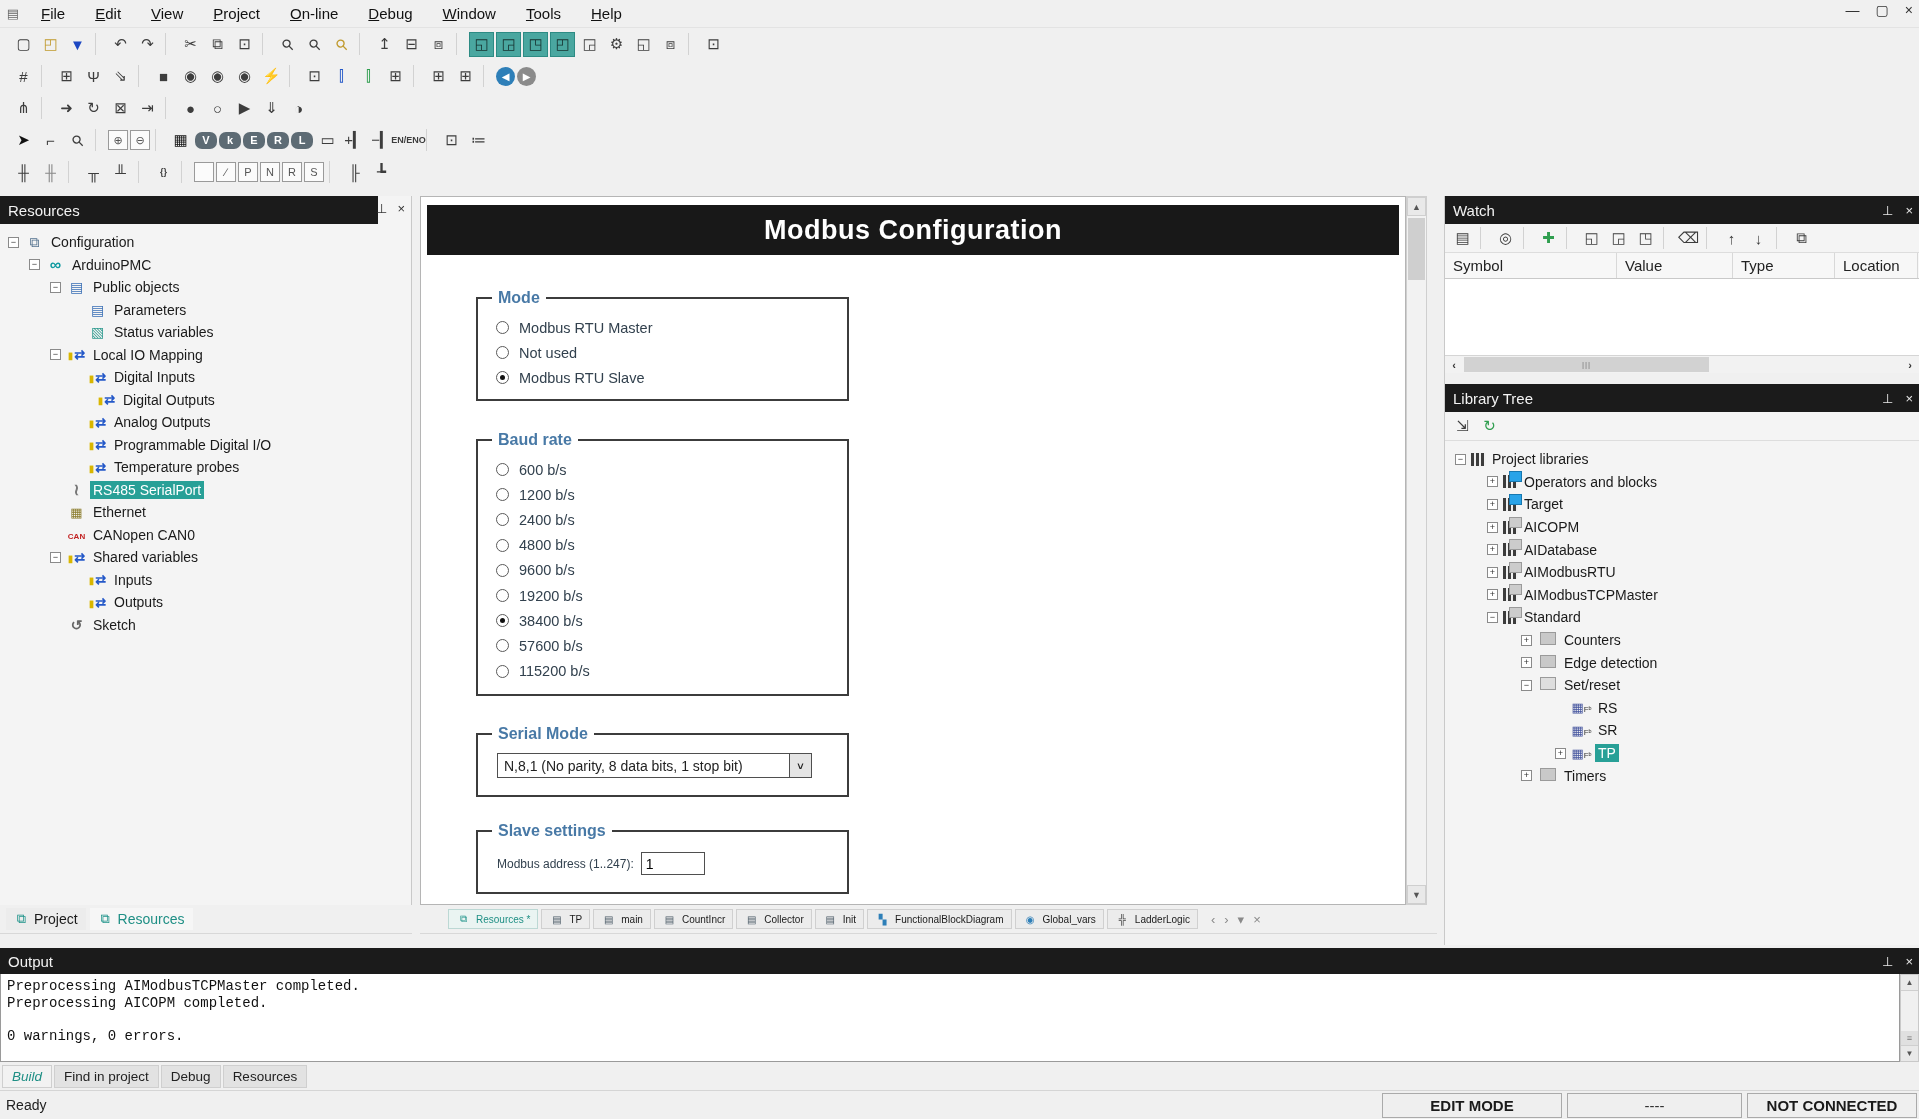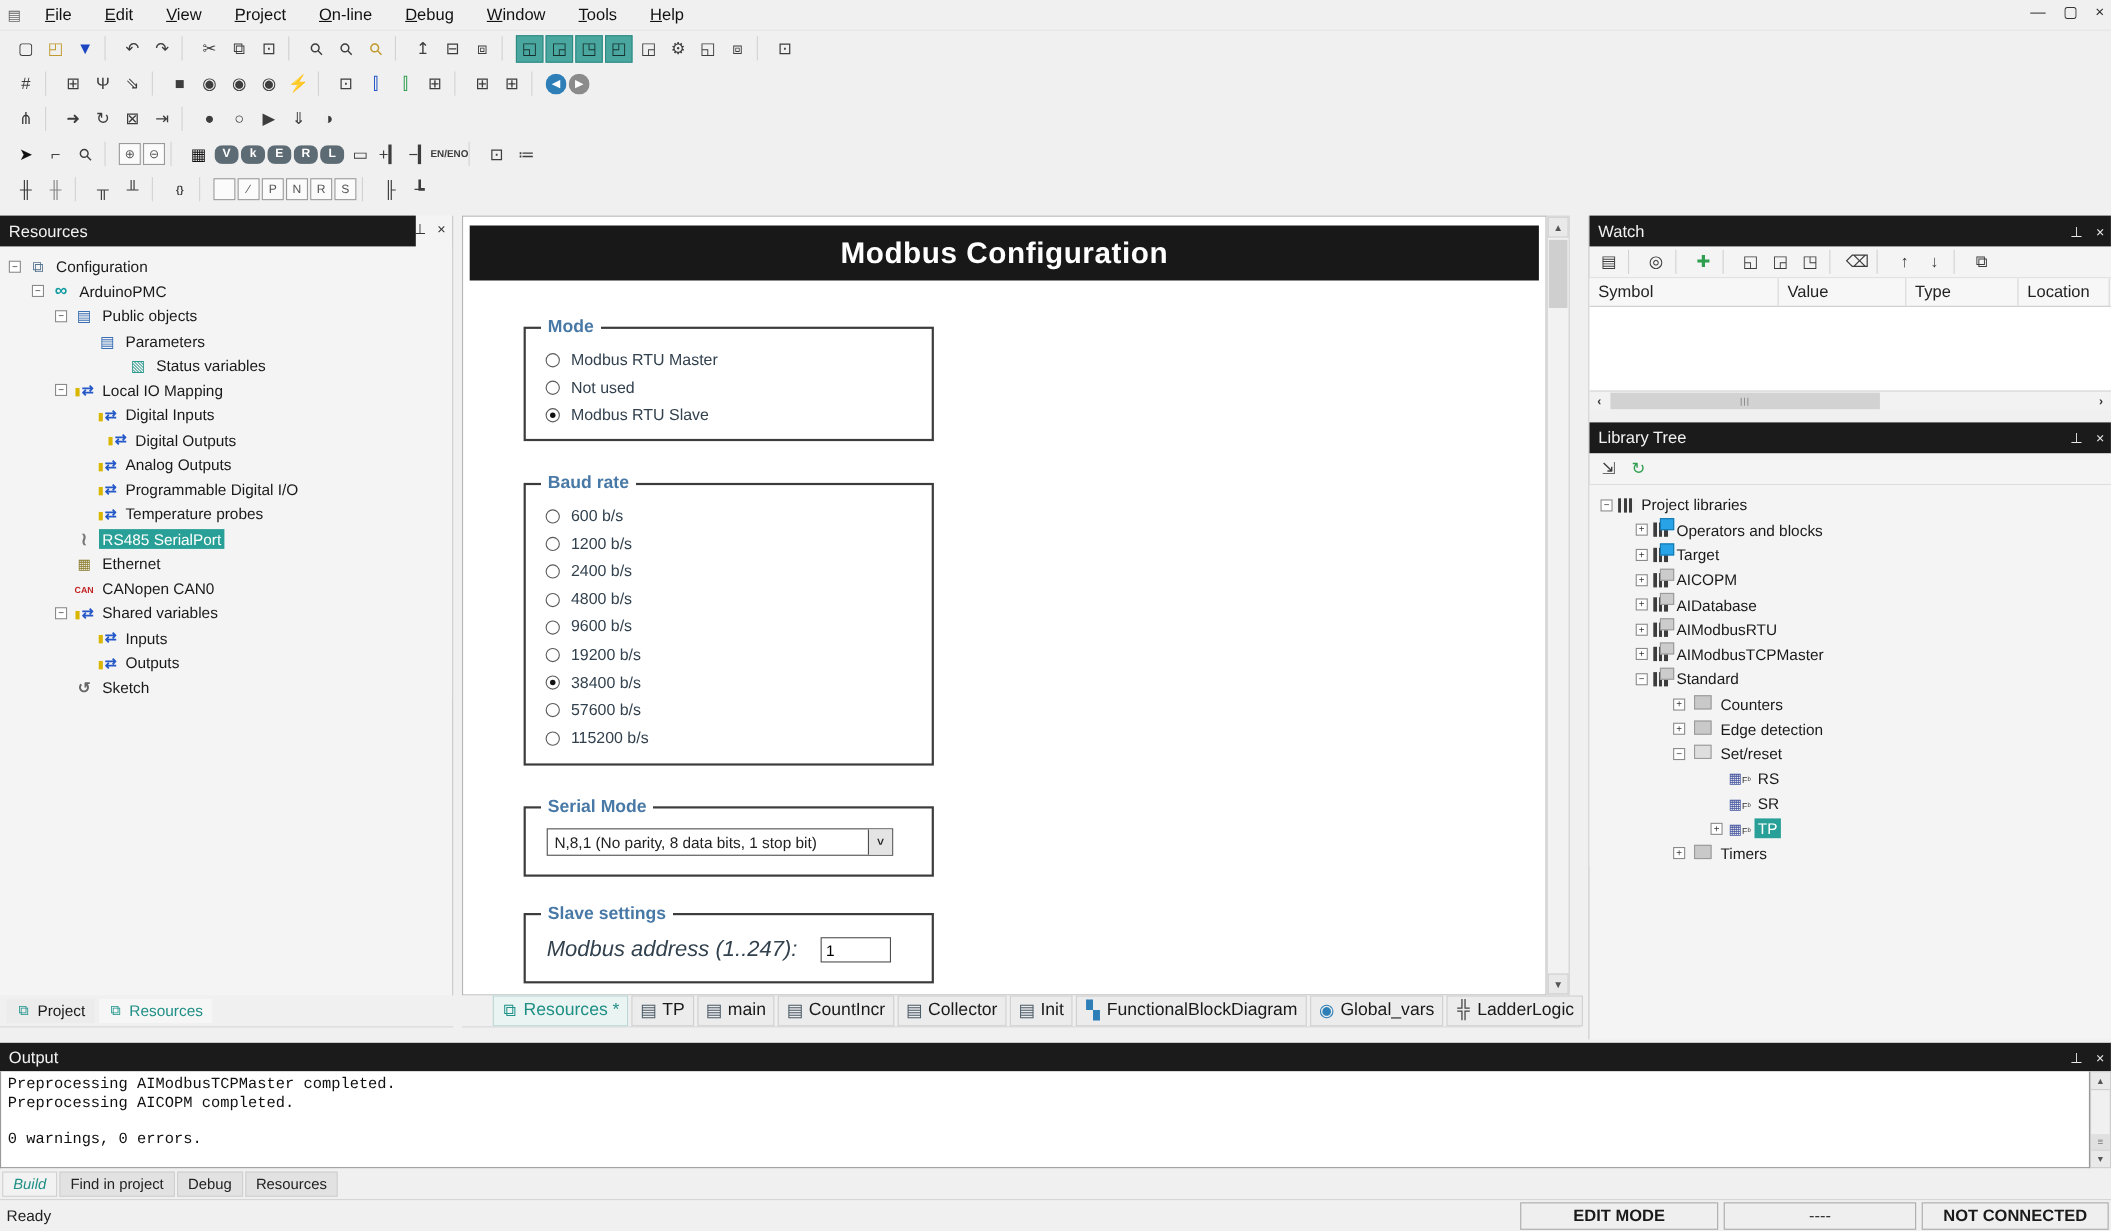--- a/index.html
+++ b/index.html
@@ -65,21 +65,21 @@
   .ti[data-i="fb"]::after { content:"Fᵇ"; font-size:8px; color:#333; }
 
   
   .side-tabbar { position:absolute; left:0; top:905px; width:412px; height:29px; background:#f0f0f0; display:flex; align-items:center; padding-left:6px; gap:4px; border-bottom:1px solid #d8d8d8; }
   .stab { display:flex; align-items:center; gap:5px; padding:3px 8px; font-size:14px; background:#ececec; }
   .stab .dt { font-size:13px; }
   .stab.active { background:#f6f6f6; }
   .stab.active .stab-label { color:#1f8f85; }
 
   .doc-tabbar { position:absolute; left:420px; top:905px; width:1017px; height:29px; background:#f0f0f0; display:flex; align-items:center; padding-left:28px; gap:3px; border-bottom:1px solid #d8d8d8; }
-  .dtab { display:flex; align-items:center; gap:5px; padding:3px 7px; font-size:16px; background:#ececec; border:1px solid #d0d0d0; white-space:nowrap; }
+  .dtab { display:flex; align-items:center; gap:5px; padding:3px 7px; font-size:10px; background:#ececec; border:1px solid #d0d0d0; white-space:nowrap; }
   .dtab.active { background:#eaf4f2; border-color:#bcd8d4; }
   .dtab.active .dtab-label { color:#1f8f85; }
   .dt { display:inline-block; width:15px; text-align:center; }
   .dt[data-i="cfg"]::before { content:"⧉"; color:#20948b; }
   .dt[data-i="doc"]::before { content:"▤"; color:#4a5a66; }
   .dt[data-i="fbd"]::before { content:"▚"; color:#2e7fb8; }
   .dt[data-i="gv"]::before { content:"◉"; color:#2e7fb8; }
   .dt[data-i="ld"]::before { content:"╬"; color:#444; }
   .tabnav { display:flex; align-items:center; gap:9px; margin-left:10px; color:#8a8a8a; font-size:13px; }
 
@@ -95,21 +95,21 @@
   .grp-slave { top:625px; height:72px; }
   .radio-col { padding:8px 0 0 18px; }
   .radio-row { display:flex; align-items:center; height:25.2px; }
   .radio { width:13px; height:13px; border:1px solid #5a5a5a; border-radius:50%; background:#fff; margin-right:10px; position:relative; flex:none; }
   .radio.on::after { content:""; position:absolute; left:3px; top:3px; width:5px; height:5px; border-radius:50%; background:#111; }
   .radio-label { color:#32414e; font-size:14.5px; }
   .select { margin:10px 0 0 19px; width:315px; height:25px; border:1px solid #4f4f4f; background:#fff; display:flex; align-items:center; position:relative; }
   .select-value { padding-left:6px; font-size:14px; color:#222; flex:1; white-space:nowrap; overflow:hidden; }
   .select-btn { width:22px; height:100%; background:#e4e4e4; border-left:1px solid #4f4f4f; display:flex; align-items:center; justify-content:center; font-size:11px; font-weight:bold; color:#222; }
   .slave-row { display:flex; align-items:center; margin:12px 0 0 19px; }
-  .slave-label { color:#32414e; font-size:20px; margin-right:21px;font-style:italic; }
+  .slave-label { color:#32414e; font-size:12px; margin-right:7px; }
   .text-input { width:64px; height:23px; border:1px solid #4f4f4f; font-size:14px; padding:1px 4px; font-family:"Liberation Sans",sans-serif; }
 
   .vscroll { position:absolute; left:1406px; top:196px; width:21px; height:709px; background:#f2f2f2; border:1px solid #cfcfcf; }
   .vscroll .arr { position:absolute; left:0; width:19px; height:19px; display:flex; align-items:center; justify-content:center; font-size:9px; color:#555; background:#e9e9e9; border:1px solid #cfcfcf; }
   .vscroll .arr.up { top:0; } .vscroll .arr.dn { bottom:0; }
   .vscroll .thumb { position:absolute; left:1px; top:21px; width:17px; height:62px; background:#cfcfcf; }
 
   
   .right-col { position:absolute; left:1444px; top:196px; width:475px; height:749px; background:#f4f4f4; border-left:1px solid #c9c9c9; }
   .wtoolbar { height:29px; display:flex; align-items:center; padding-left:4px; border-bottom:1px solid #ddd; }
@@ -310,21 +310,21 @@
       <div class="trow" style="padding-left: 50px;">
         <span class="exp">−</span>
         <span class="ti" data-i="table"></span>
         <span class="tlabel">Public objects</span>
       </div>
       <div class="trow" style="padding-left: 71px;">
         <span class="exp"></span>
         <span class="ti" data-i="table"></span>
         <span class="tlabel">Parameters</span>
       </div>
-      <div class="trow" style="padding-left: 99px;">
+      <div class="trow" style="padding-left: 71px;">
         <span class="exp"></span>
         <span class="ti" data-i="tablev"></span>
         <span class="tlabel">Status variables</span>
       </div>
       <div class="trow" style="padding-left: 50px;">
         <span class="exp">−</span>
         <span class="ti" data-i="io"></span>
         <span class="tlabel">Local IO Mapping</span>
       </div>
       <div class="trow" style="padding-left: 71px;">

